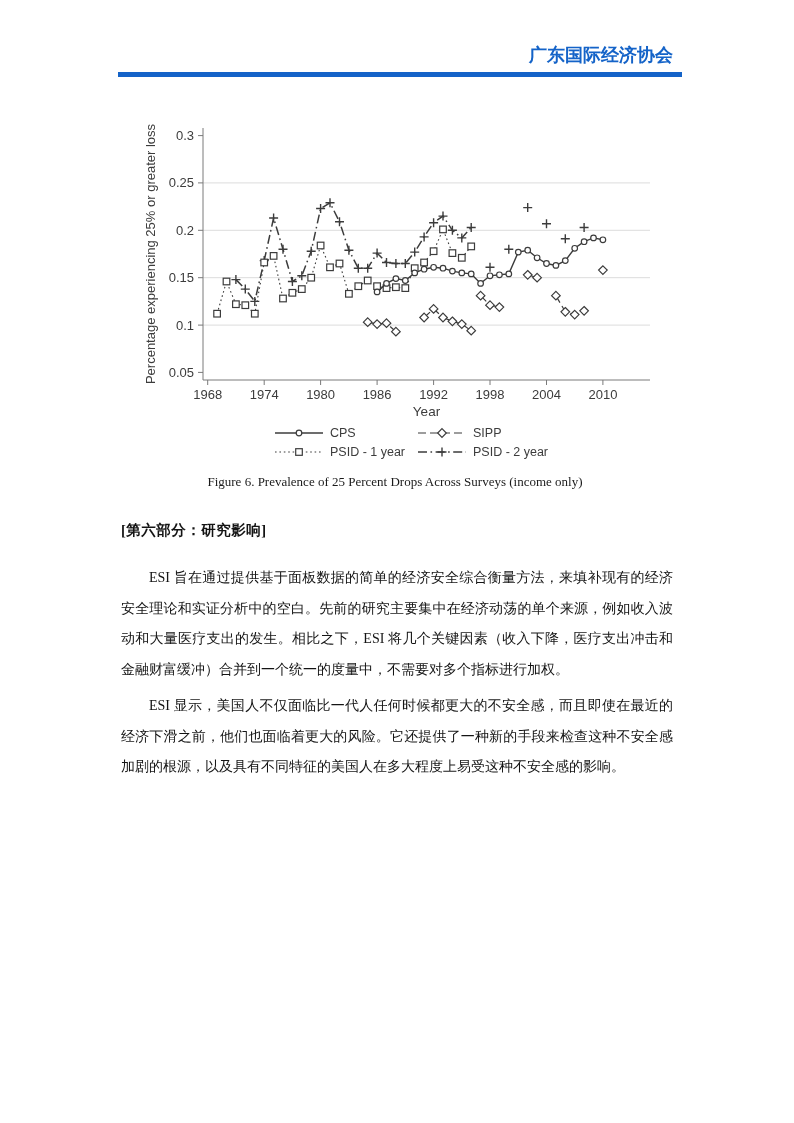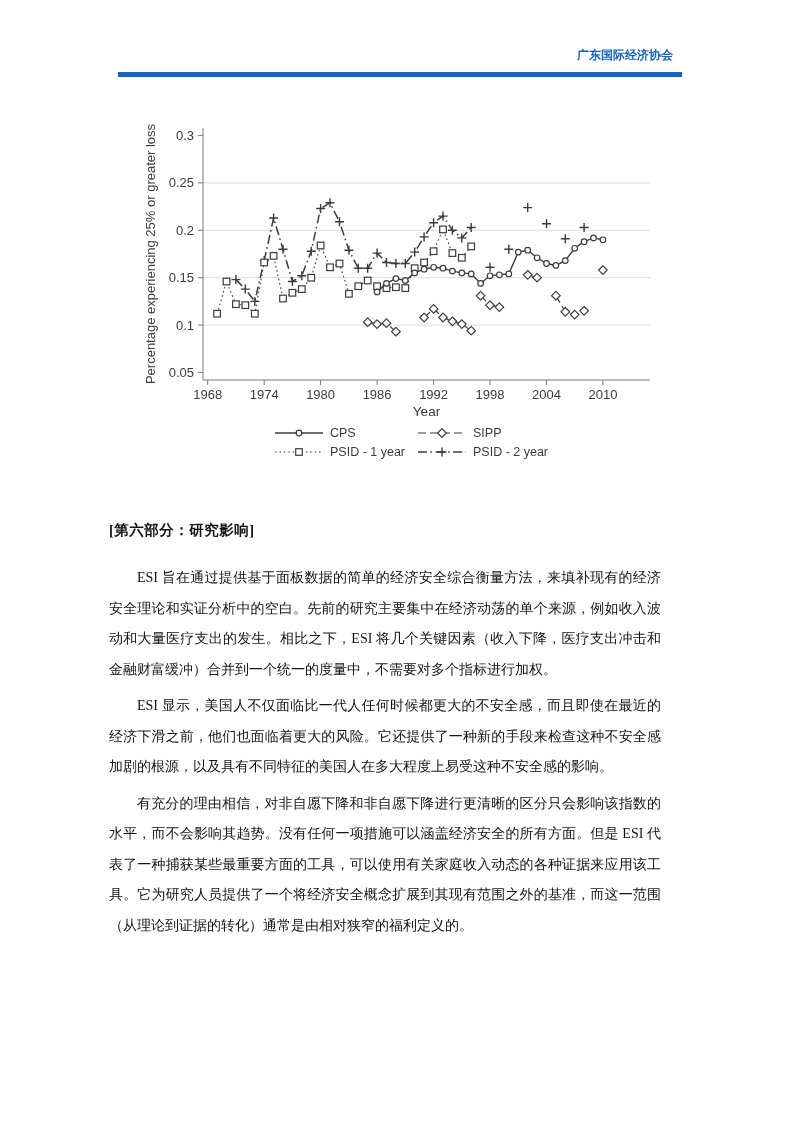--- a/index.html
+++ b/index.html
@@ -8,37 +8,37 @@
     width:794px;height:1123px;
     background:#ffffff;
     overflow:hidden;
     font-family:"Liberation Serif",serif;
     color:#141414;
   }
   .hdr-text{
     position:absolute;top:46px;left:121px;width:552px;
     text-align:right;
     font-family:"Liberation Sans",sans-serif;
-    font-weight:bold;font-size:12px;line-height:18px;
+    font-weight:bold;font-size:18px;line-height:18px;
   }
   .hdr-rule{
     position:absolute;top:72px;left:118px;width:564px;height:4.5px;
   }
   #chart{
     position:absolute;left:130px;top:112px;width:530px;height:350px;
   }
   #chart text{font-family:"Liberation Sans",sans-serif;}
   .fig-caption{
     position:absolute;top:474px;left:110px;width:570px;
     text-align:center;
     font-family:"Liberation Serif",serif;
     font-size:13px;color:#1a1a1a;
   }
   .content{
-    position:absolute;top:519px;left:109px;width:552px;
+    position:absolute;top:519px;left:121px;width:552px;
     font-size:14px;
   }
   .sec-heading{
     font-weight:bold;font-size:14.5px;line-height:22px;
     margin:0 0 22px 0;letter-spacing:0.5px;
   }
   .content p{
     margin:6px 0;
     line-height:30.5px;
     text-align:justify;
@@ -221,21 +221,21 @@
         <text x="343" y="321" dy="0.35em" font-size="12.5" fill="#3c3c3c">SIPP</text>
         <line x1="145" x2="193" y1="340" y2="340" stroke="#3c3c3c" stroke-width="1.1" stroke-dasharray="1.6 2.8"></line>
         <rect x="165.7" y="336.7" width="6.6" height="6.6" fill="#fff" stroke="#3c3c3c" stroke-width="1.2"></rect>
         <text x="200" y="340" dy="0.35em" font-size="12.5" fill="#3c3c3c">PSID - 1 year</text>
         <line x1="288" x2="336" y1="340" y2="340" stroke="#3c3c3c" stroke-width="1.5" stroke-dasharray="9 3.5 1.6 3.5"></line>
         <path d="M 307.5 340 H 316.5 M 312 335.5 V 344.5" stroke="#3c3c3c" stroke-width="1.4" fill="none"></path>
         <text x="343" y="340" dy="0.35em" font-size="12.5" fill="#3c3c3c">PSID - 2 year</text>
       </g>
     </svg>
 
+  <div class="fig-caption">Figure 6. Prevalence of 25 Percent Drops Across Surveys (income only)</div>
 
   <div class="content">
     <div class="sec-heading">[第六部分：研究影响]</div>
     <p>ESI 旨在通过提供基于面板数据的简单的经济安全综合衡量方法，来填补现有的经济安全理论和实证分析中的空白。先前的研究主要集中在经济动荡的单个来源，例如收入波动和大量医疗支出的发生。相比之下，ESI 将几个关键因素（收入下降，医疗支出冲击和金融财富缓冲）合并到一个统一的度量中，不需要对多个指标进行加权。</p>
     <p>ESI 显示，美国人不仅面临比一代人任何时候都更大的不安全感，而且即使在最近的经济下滑之前，他们也面临着更大的风险。它还提供了一种新的手段来检查这种不安全感加剧的根源，以及具有不同特征的美国人在多大程度上易受这种不安全感的影响。</p>
-    <p>有充分的理由相信，对非自愿下降和非自愿下降进行更清晰的区分只会影响该指数的水平，而不会影响其趋势。没有任何一项措施可以涵盖经济安全的所有方面。但是 ESI 代表了一种捕获某些最重要方面的工具，可以使用有关家庭收入动态的各种证据来应用该工具。它为研究人员提供了一个将经济安全概念扩展到其现有范围之外的基准，而这一范围（从理论到证据的转化）通常是由相对狭窄的福利定义的。</p>
   </div>
 
 </div>
 
 </body></html>

